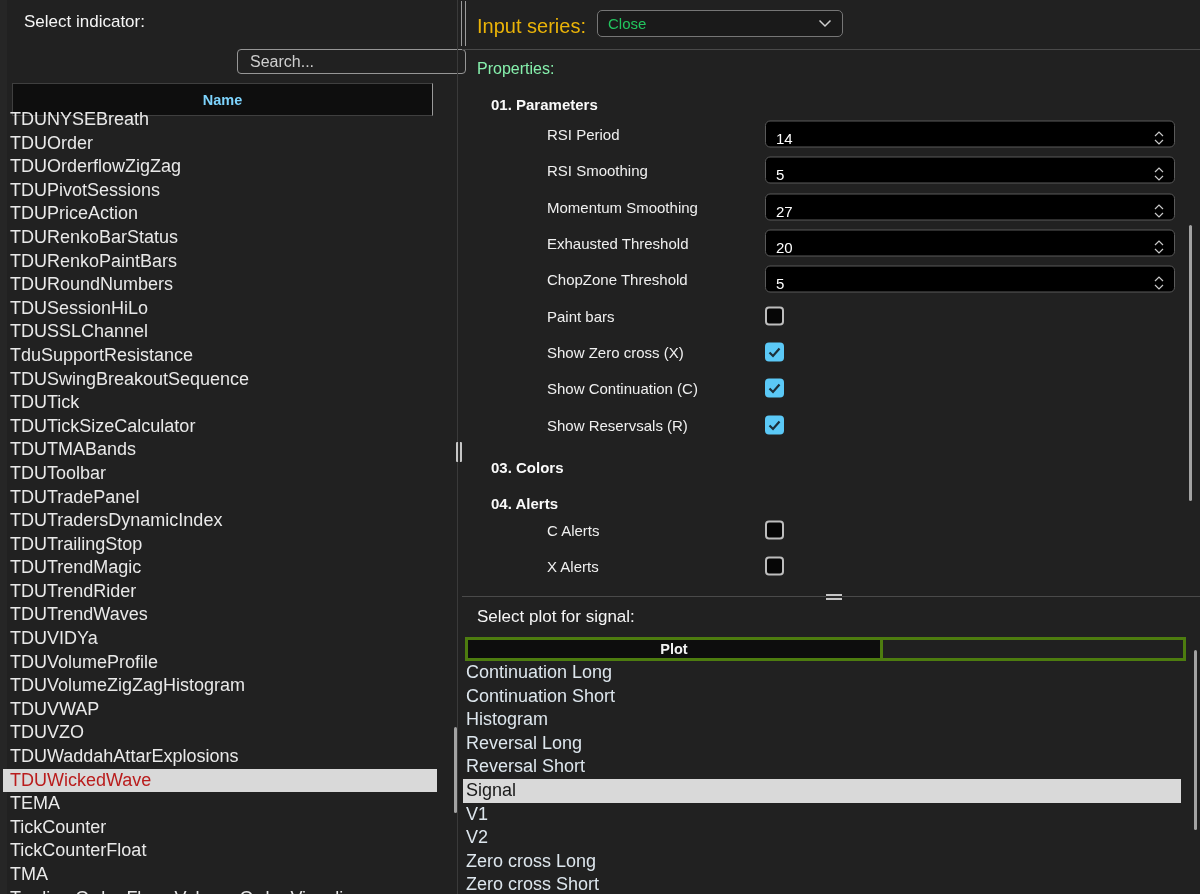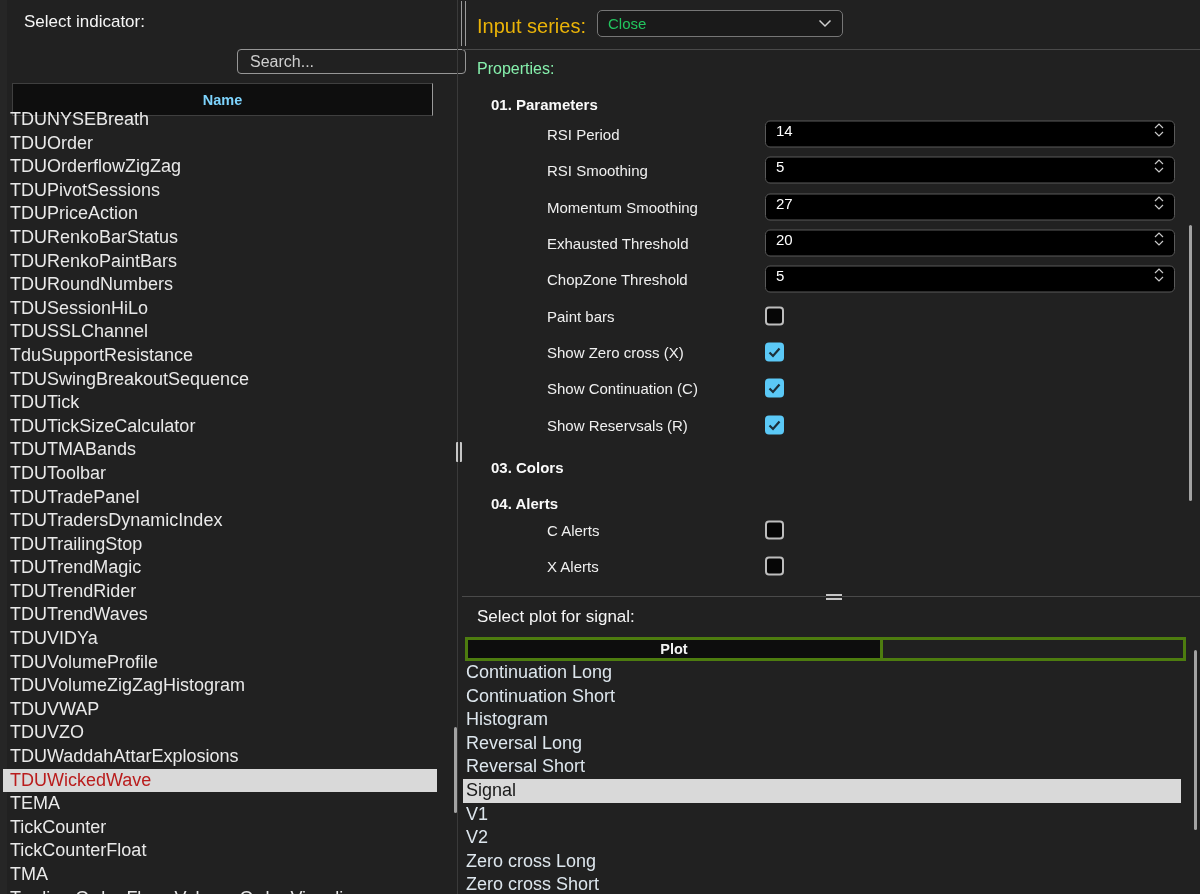--- a/index.html
+++ b/index.html
@@ -51,21 +51,21 @@
   .section-header{position:absolute;font-size:15px;font-weight:700;color:#fafafa;}
   .params-header{left:491px;top:96px;}
   .colors-header{left:491px;top:459px;}
   .alerts-header{left:491px;top:495px;}
   .params-list{position:absolute;left:462px;top:116px;width:720px;}
   .alerts-list{position:absolute;left:462px;top:512px;width:720px;}
   .param-row{position:relative;height:36.3px;}
   .param-label{position:absolute;left:85px;top:50%;transform:translateY(-50%);font-size:15px;color:#f0f0f0;white-space:nowrap;}
   .param-control{position:absolute;left:303px;top:50%;transform:translateY(-50%);width:410px;}
   .spin-box{height:27px;box-sizing:border-box;background:#000;border:1px solid #5a5a5a;border-radius:5px;
-    display:flex;align-items:flex-start;padding:0 8px 0 10px;font-size:15px;color:#fff;}
+    display:flex;align-items:flex-end;padding:0 8px 0 10px;font-size:15px;color:#fff;}
   .spin-icon{margin-left:auto;display:flex;align-items:center;}
   .checkbox{width:19px;height:19px;box-sizing:border-box;border-radius:4px;
     background:#060606;border:2px solid #bdbdbd;display:flex;align-items:center;justify-content:center;}
   .checkbox .check-glyph{display:none;}
   .checkbox.checked{background:#5bc9f7;border:none;}
   .checkbox.checked .check-glyph{display:block;}
   .right-scrollbar-top{position:absolute;left:1189px;top:225px;width:3px;height:276px;background:#a3a3a3;border-radius:2px;}
   
   .plot-title{position:absolute;left:477px;top:607px;font-size:17px;color:#f5f5f5;}
   .plot-header-row{position:absolute;left:465px;top:637px;width:721px;height:24px;display:flex;box-sizing:border-box;}

